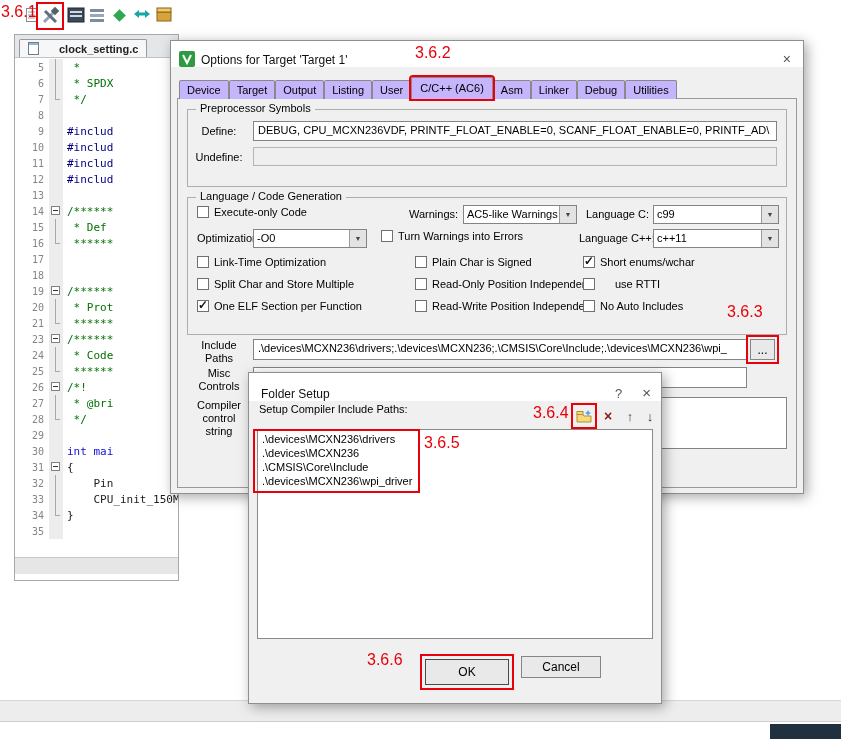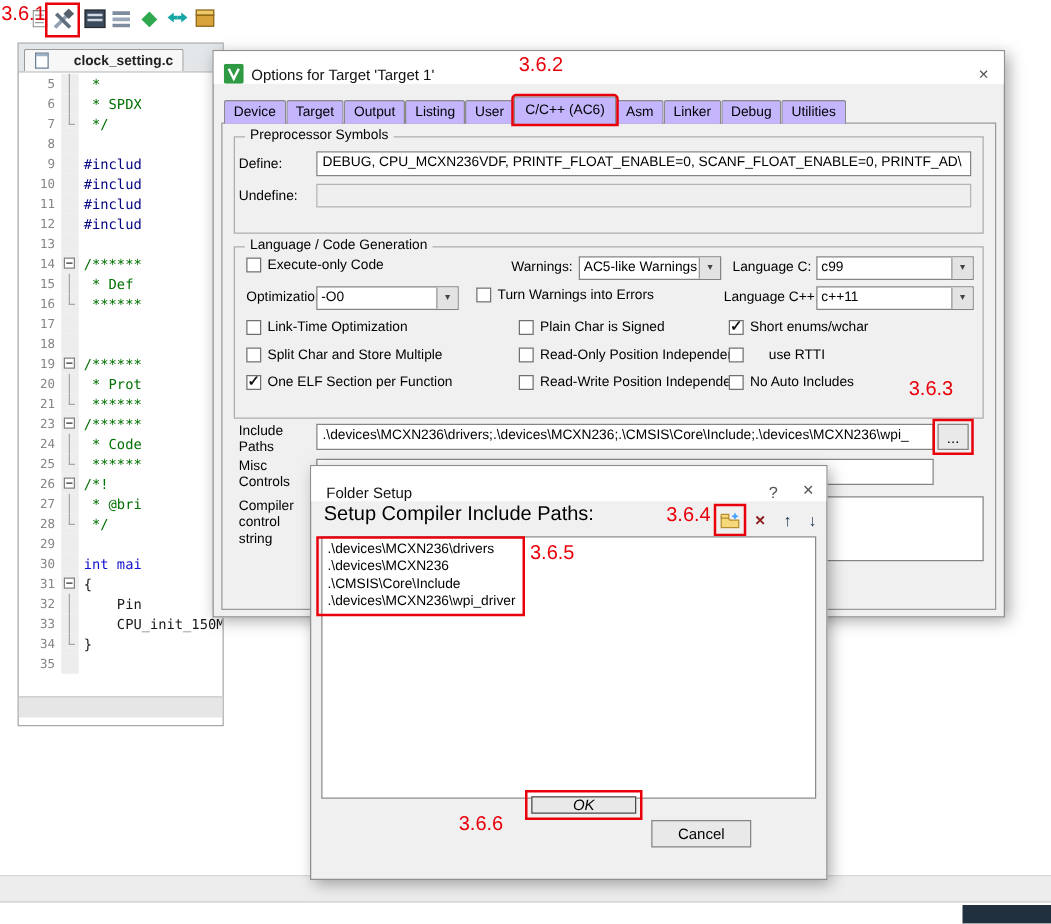--- a/index.html
+++ b/index.html
@@ -43,21 +43,21 @@
   .titletext{font-size:12px;color:#111;margin-left:6px;white-space:nowrap;}
   .winbtn{margin-left:auto;color:#555;font-size:14px;padding:0 12px;cursor:default;}
   .winbtn2{color:#555;font-size:13px;padding:0 10px;}
   .panel{position:absolute;border:1px solid #9a9a9a;background:#f0f0f0;}
   .tabstrip{position:absolute;display:flex;align-items:flex-end;}
   .tab{font-size:11px;padding:3px 7px;border:1px solid #898989;border-bottom:none;border-radius:2px 2px 0 0;background:#c4b5fd;position:relative;z-index:1;white-space:nowrap;text-align:center;}
   .tab.active{padding:4px 8px 5px;z-index:3;outline:2px solid #e8000b;}
   .group{position:absolute;border:1px solid #adadad;}
   .group>.gtitle{position:absolute;top:-8px;left:8px;background:#f0f0f0;padding:0 4px;font-size:11px;white-space:nowrap;}
   .lbl{position:absolute;font-size:11px;white-space:nowrap;color:#000;}
-  .rlabel{position:absolute;font-size:11px;text-align:left;line-height:13px;white-space:pre-line;color:#000;}
+  .rlabel{position:absolute;font-size:11px;text-align:center;line-height:13px;white-space:pre-line;color:#000;}
   .tbx{position:absolute;background:#fff;border:1px solid #848484;font-size:11px;padding:2px 4px;white-space:nowrap;overflow:hidden;box-sizing:border-box;}
   .tbx.dis{background:#efefef;border-color:#b5b5b5;}
   .combo{position:absolute;height:19px;display:flex;align-items:stretch;background:#fff;border:1px solid #848484;box-sizing:border-box;}
   .combo .val{flex:1;font-size:11px;padding:2px 3px;white-space:nowrap;overflow:hidden;}
   .combo .arr{width:16px;background:#e3e3e3;border-left:1px solid #9a9a9a;display:flex;align-items:center;justify-content:center;font-size:7px;color:#444;}
   .cbrow{position:absolute;display:flex;align-items:center;gap:5px;font-size:11px;white-space:nowrap;}
   .cb{width:12px;height:12px;border:1px solid #707070;background:#fff;position:relative;flex:0 0 12px;box-sizing:border-box;}
   .cb.checked::after{content:"✓";position:absolute;left:0px;top:-3px;font-size:12px;font-weight:bold;color:#111;}
   .btn{position:absolute;background:#e9e9e9;border:1px solid #858585;font-size:12px;display:flex;align-items:center;justify-content:center;box-sizing:border-box;}
   .btn.default{border:1px solid #4a4a4a;}
@@ -422,42 +422,42 @@
     <div class="tbx" style="left:82px;top:356px;width:534px;height:52px;white-space:normal;"></div>
   </div>
 
   <div class="dlg" style="left:248px;top:372px;width:412px;height:330px;z-index:30;">
     <div class="titlebar" style="height:28px;">
       <span class="titletext" style="margin-left:4px;">Folder Setup</span>
       <span class="winbtn winbtn2" style="margin-left:auto;">?</span>
       <span class="winbtn2" style="font-size:15px;">×</span>
     </div>
 
-    <span class="lbl" style="left:10px;top:30px;font-size:16px;">Setup Compiler Include Paths:</span>
+    <span class="lbl" style="left:10px;top:30px;font-size:11px;">Setup Compiler Include Paths:</span>
 
     <span class="fbtn annout" style="left:326px;top:34px;">
       <svg width="16" height="14">
           <path d="M1 5 h5 l2 2 h7 v6 h-14 z" fill="#f6d97a" stroke="#b78f2e"></path>
           <rect x="1" y="2.5" width="6" height="3" fill="#f6d97a" stroke="#b78f2e"></rect>
           <path d="M12 1 l1 2 l2 1 l-2 1 l-1 2 l-1 -2 l-2 -1 l2 -1 z" fill="#4aa3ff"></path>
         </svg>
     </span>
     <span class="fbtn" style="left:350px;top:34px;color:#8b1a1a;font-weight:bold;font-size:14px;">×</span>
     <span class="fbtn" style="left:372px;top:34px;color:#17334d;font-weight:bold;">↑</span>
     <span class="fbtn" style="left:392px;top:34px;color:#17334d;font-weight:bold;">↓</span>
 
     <div class="listbox" style="left:8px;top:56px;width:396px;height:210px;padding-top:2px;box-sizing:border-box;">
 
     <div class="pitem">.\devices\MCXN236\drivers</div>
         <div class="pitem">.\devices\MCXN236</div>
         <div class="pitem">.\CMSIS\Core\Include</div>
         <div class="pitem">.\devices\MCXN236\wpi_driver</div>
       </div>
 
-    <div class="btn default annout3" style="left:176px;top:264px;width:84px;height:14px;font-style:italic;">OK</div>
+    <div class="btn default annout3" style="left:176px;top:286px;width:84px;height:26px;">OK</div>
     <div class="btn" style="left:272px;top:283px;width:80px;height:22px;">Cancel</div>
   </div>
 
   <div class="abs" style="left:0;top:700px;width:841px;height:20px;background:#ededed;border-top:1px solid #d8d8d8;border-bottom:1px solid #cfcfcf;"></div>
   <div class="abs" style="left:770px;top:724px;width:71px;height:15px;background:#20303f;"></div>
 
   <span class="ann" style="left:1px;top:3px;">3.6.1</span>
   <span class="ann" style="left:415px;top:44px;">3.6.2</span>
   <span class="ann" style="left:727px;top:303px;">3.6.3</span>
   <span class="ann" style="left:533px;top:404px;">3.6.4</span>

